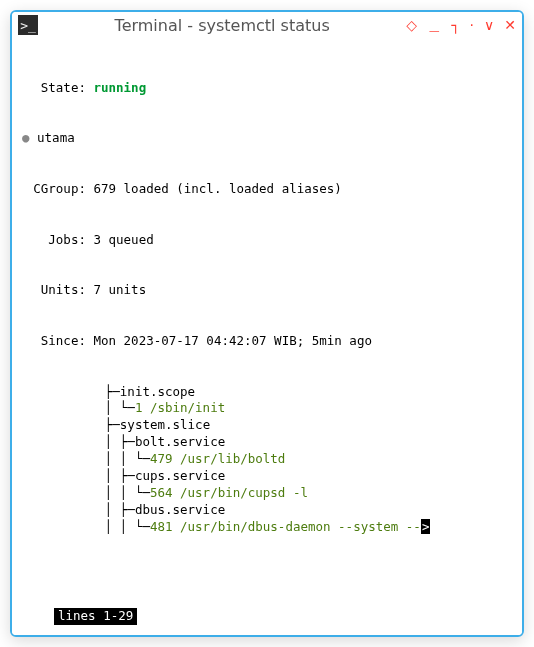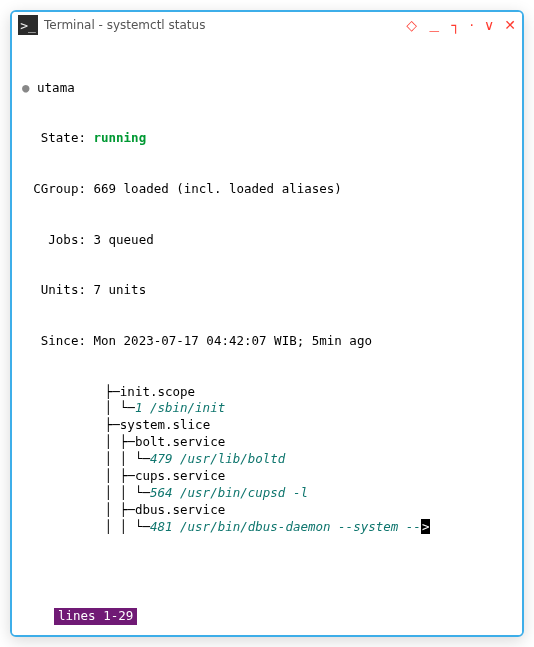--- a/index.html
+++ b/index.html
@@ -34,23 +34,24 @@
     background: #2b2b2b;
     display: flex;
     align-items: center;
     justify-content: center;
     color: #eee;
     font-size: 13px;
     line-height: 1;
   }
   .titlebar .title {
     flex: 1;
+    text-align: center;
     color: #555;
     font-family: "DejaVu Sans", Arial, sans-serif;
-    font-size: 12px;
+    font-size: 16px;
   }
   .win-controls {
     display: flex;
     gap: 10px;
     align-items: center;
     color: #ff3b30;
     font-size: 14px;
     font-family: "DejaVu Sans", Arial, sans-serif;
   }
   .win-controls span {
@@ -61,34 +62,34 @@
     flex: 1;
     background: #fff;
     color: #000;
     padding: 8px 10px 8px 10px;
     line-height: 1.35;
     white-space: pre;
     overflow: hidden;
     position: relative;
   }
   .green { color: #009933; font-weight: bold; }
-  .grey { color: #0f766e; font-style: italic; }
+  .grey { color: #4d7c0f; }
   .bullet { color: #888; }
   .label { display: inline-block; width: 8.5ch; text-align: right; }
   .tree-col { white-space: pre; }
   .inv {
     background: #000;
     color: #fff;
     padding: 0 1px;
   }
   .pager {
     position: absolute;
     left: 42px;
     bottom: 10px;
-    background: #701a75;
+    background: #000000;
     color: #fff;
     padding: 0 4px;
   }
   .row { display: block; }
 </style>
 </head>
 <body>
 
 <div class="window">
   <div class="titlebar">
@@ -98,22 +99,22 @@
       <span>◇</span>
       <span>＿</span>
       <span>┐</span>
       <span>·</span>
       <span>∨</span>
       <span>✕</span>
     </div>
   </div>
 
   <div class="terminal">
+    <span class="row"><span class="label">State:</span> <span class="green">running</span></span>
     <span class="row"><span class="bullet">●</span> <span>utama</span></span>
-    <span class="row"><span class="label">State:</span> <span class="green">running</span></span>
-    <span class="row"><span class="label">CGroup:</span> <span>669 loaded (incl. loaded aliases)</span></span>
+    <span class="row"><span class="label">CGroup:</span> <span>679 loaded (incl. loaded aliases)</span></span>
     <span class="row"><span class="label">Jobs:</span> <span>3 queued</span></span>
     <span class="row"><span class="label">Units:</span> <span>7 units</span></span>
     <span class="row"><span class="label">Since:</span> <span>Mon 2023-07-17 04:42:07 WIB; 5min ago</span></span>
     <span id="tree-container"><span class="row"><span class="tree-col">           ├─</span><span>init.scope</span></span><span class="row"><span class="tree-col">           │ └─</span><span class="grey">1 /sbin/init</span></span><span class="row"><span class="tree-col">           ├─</span><span>system.slice</span></span><span class="row"><span class="tree-col">           │ ├─</span><span>bolt.service</span></span><span class="row"><span class="tree-col">           │ │ └─</span><span class="grey">479 /usr/lib/boltd</span></span><span class="row"><span class="tree-col">           │ ├─</span><span>cups.service</span></span><span class="row"><span class="tree-col">           │ │ └─</span><span class="grey">564 /usr/bin/cupsd -l</span></span><span class="row"><span class="tree-col">           │ ├─</span><span>dbus.service</span></span><span class="row"><span class="tree-col">           │ │ └─</span><span class="grey">481 /usr/bin/dbus-daemon --system --</span><span class="inv">&gt;</span></span></span>
     <div class="pager">lines 1-29</div>
   </div>
 </div>
 
 </body></html>

